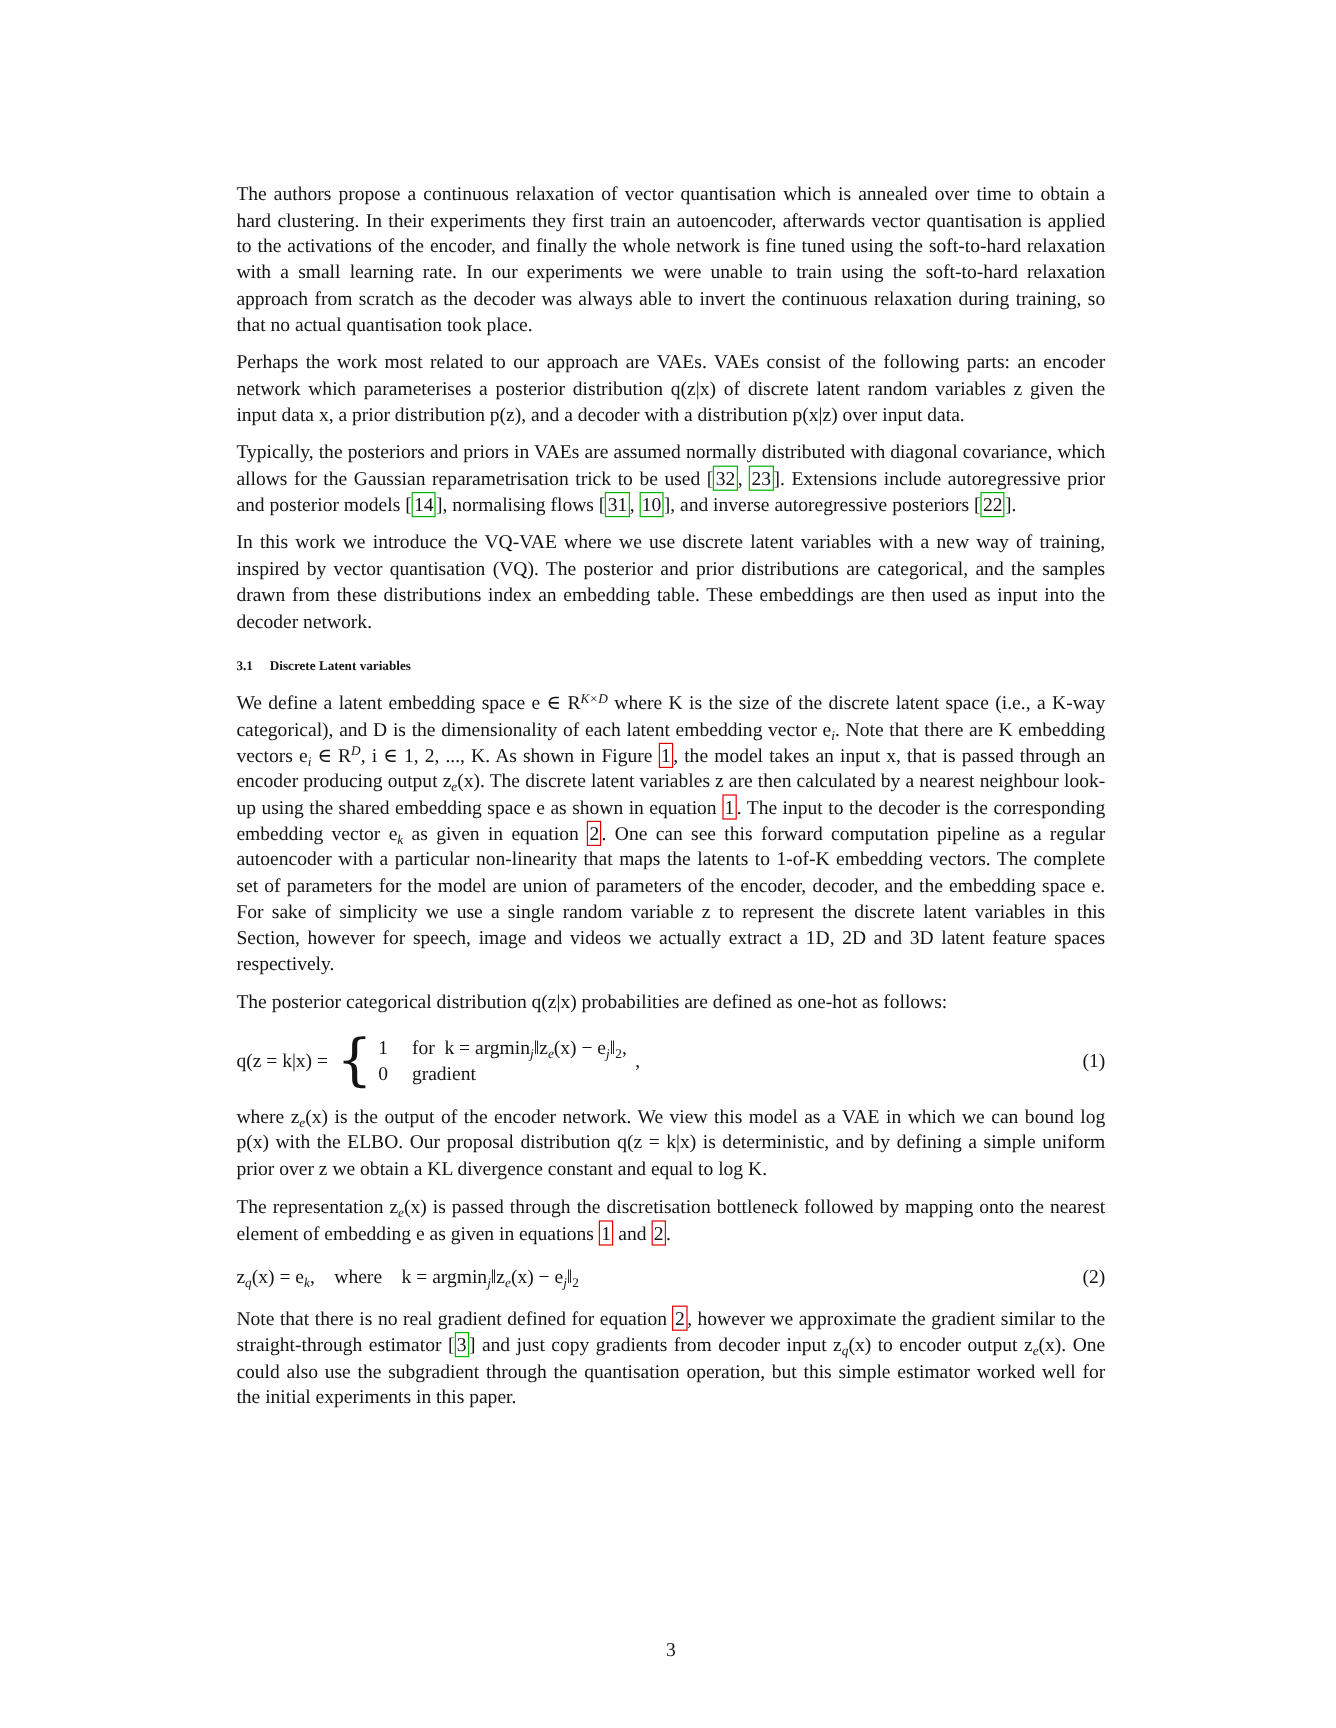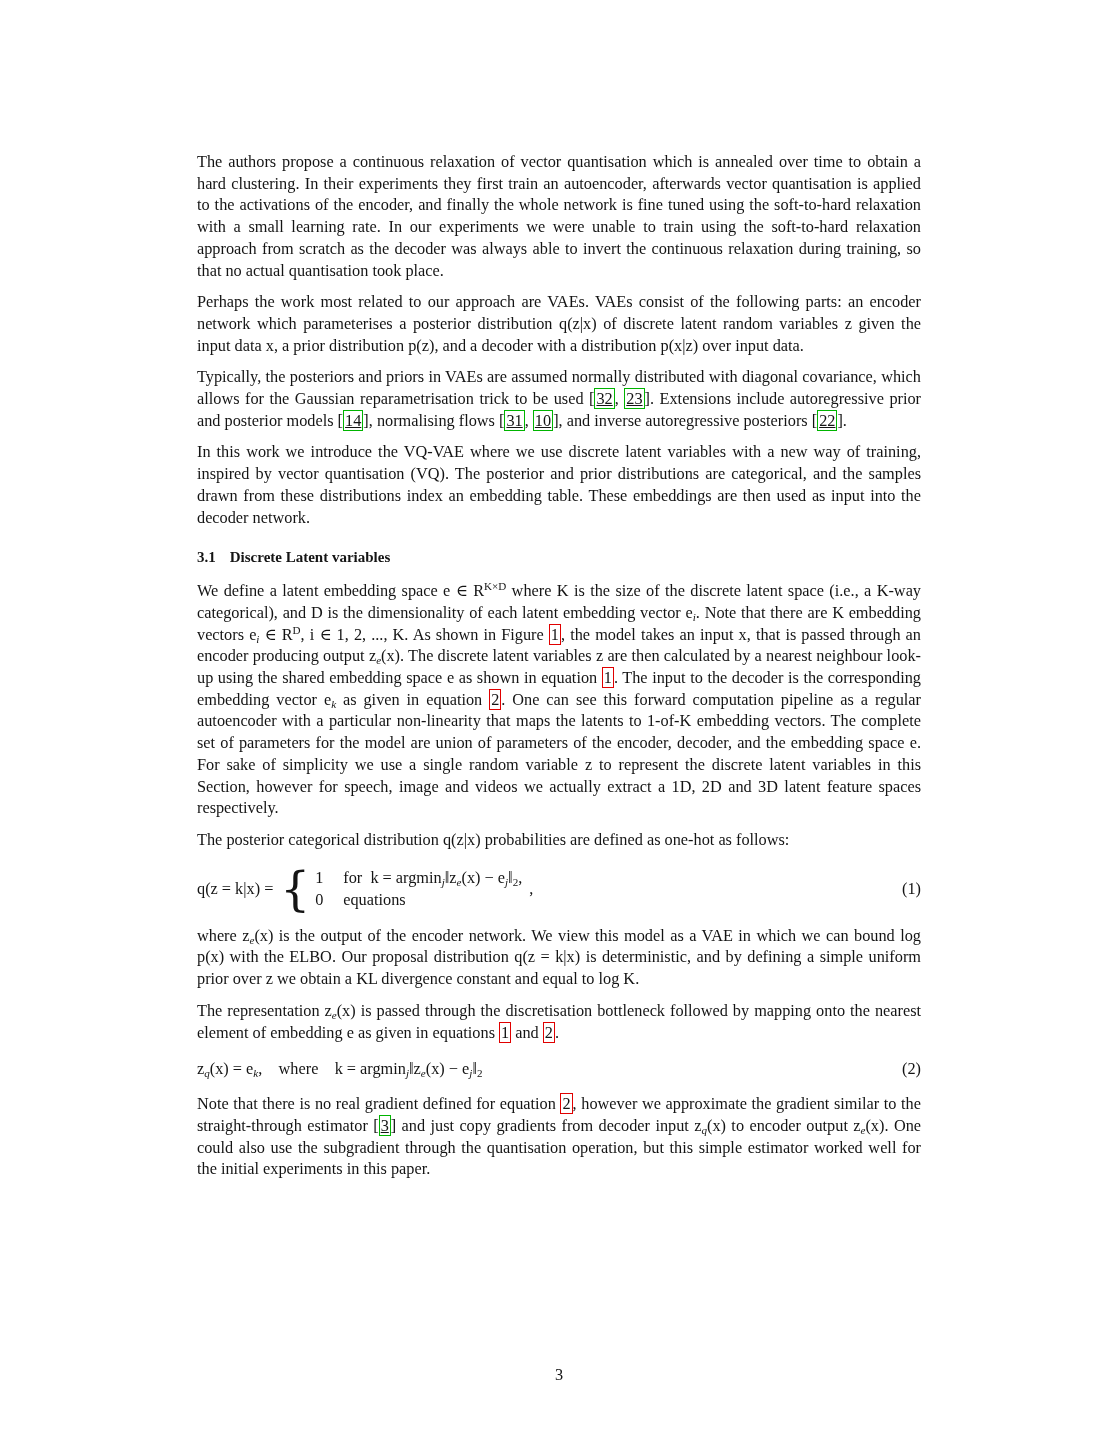--- a/index.html
+++ b/index.html
@@ -13,30 +13,30 @@
   .content { position: absolute; left: 197px; top: 131px; width: 724px; }
 
   .para {
     font-size: 16.3px; line-height: 21.7px;
     text-align: justify; margin: 0 0 10px 0;
   }
   .para-tight { margin-bottom: 6px; }
 
   .section-heading { font-size: 21px; font-weight: bold; margin: 24px 0 21px 0; }
   .section-heading .sec-num { margin-right: 19px; }
-  .subsection-heading { font-size: 15px; font-weight: bold; margin: 21px 0 14px 0; }
+  .subsection-heading { font-size: 11px; font-weight: bold; margin: 21px 0 14px 0; }
   .subsection-heading .sec-num { margin-right: 14px; }
 
   
   .seg-t  { font-style: normal; }
   .seg-m  { }
   .seg-sub  { font-style: italic; font-size: 68%; vertical-align: -0.3em; line-height: 0; }
   .seg-subr { font-style: normal; font-size: 68%; vertical-align: -0.3em; line-height: 0; }
-  .seg-sup  { font-size: 68%; vertical-align: 0.5em;  line-height: 0; }
-  .seg-cite { border: 1px solid #00b400; padding: 0 1px; line-height: 1; text-decoration: underline; }
+  .seg-sup  { font-style: italic; font-size: 68%; vertical-align: 0.5em;  line-height: 0; }
+  .seg-cite { border: 1px solid #00b400; padding: 0 1px; line-height: 1; }
   .seg-ref  { border: 1px solid #e00000; padding: 0 1px; line-height: 1; }
 
   
   .equation { position: relative; margin: 16px 0 14px 0; font-size: 16.3px; }
   .eq-body { display: flex; align-items: center; justify-content: flex-start; }
   .eq-num { position: absolute; right: 0; top: 50%; transform: translateY(-50%); }
   .cases-brace {
     font-size: 47px; font-weight: 400; line-height: 0.9;
     margin: 0 5px 0 7px; font-family: "DejaVu Serif", serif;
   }
@@ -78,21 +78,21 @@
       <div class="eq-body">
         <span class="eq-lhs"><span class="seg-m">q(z = k|x)</span><span class="seg-t"> = </span></span>
         <span class="cases-brace">{</span>
         <span class="cases">
           <span class="case-row">
             <span class="case-val"><span class="seg-t">1</span></span>
             <span class="case-cond"><span class="seg-t">for </span><span class="seg-m">k</span><span class="seg-t"> = argmin</span><span class="seg-sub">j</span><span class="seg-t">‖</span><span class="seg-m">z</span><span class="seg-sub">e</span><span class="seg-m">(x) − e</span><span class="seg-sub">j</span><span class="seg-t">‖</span><span class="seg-subr">2</span><span class="seg-t">,</span></span>
           </span>
           <span class="case-row">
             <span class="case-val"><span class="seg-t">0</span></span>
-            <span class="case-cond"><span class="seg-t">equations</span></span>
+            <span class="case-cond"><span class="seg-t">gradient</span></span>
           </span>
         </span>
         <span class="eq-tail"><span class="seg-t">,</span></span>
       </div>
       <span class="eq-num">(1)</span>
     </div>
 
     <p class="para"><span class="seg-t">where </span><span class="seg-m">z</span><span class="seg-sub">e</span><span class="seg-m">(x)</span><span class="seg-t"> is the output of the encoder network. We view this model as a VAE in which we can bound </span><span class="seg-t">log </span><span class="seg-m">p(x)</span><span class="seg-t"> with the ELBO. Our proposal distribution </span><span class="seg-m">q(z = k|x)</span><span class="seg-t"> is deterministic, and by defining a simple uniform prior over </span><span class="seg-m">z</span><span class="seg-t"> we obtain a KL divergence constant and equal to </span><span class="seg-t">log </span><span class="seg-m">K</span><span class="seg-t">.</span></p>
 
     <p class="para"><span class="seg-t">The representation </span><span class="seg-m">z</span><span class="seg-sub">e</span><span class="seg-m">(x)</span><span class="seg-t"> is passed through the discretisation bottleneck followed by mapping onto the nearest element of embedding </span><span class="seg-m">e</span><span class="seg-t"> as given in equations </span><span class="seg-ref">1</span><span class="seg-t"> and </span><span class="seg-ref">2</span><span class="seg-t">.</span></p>

